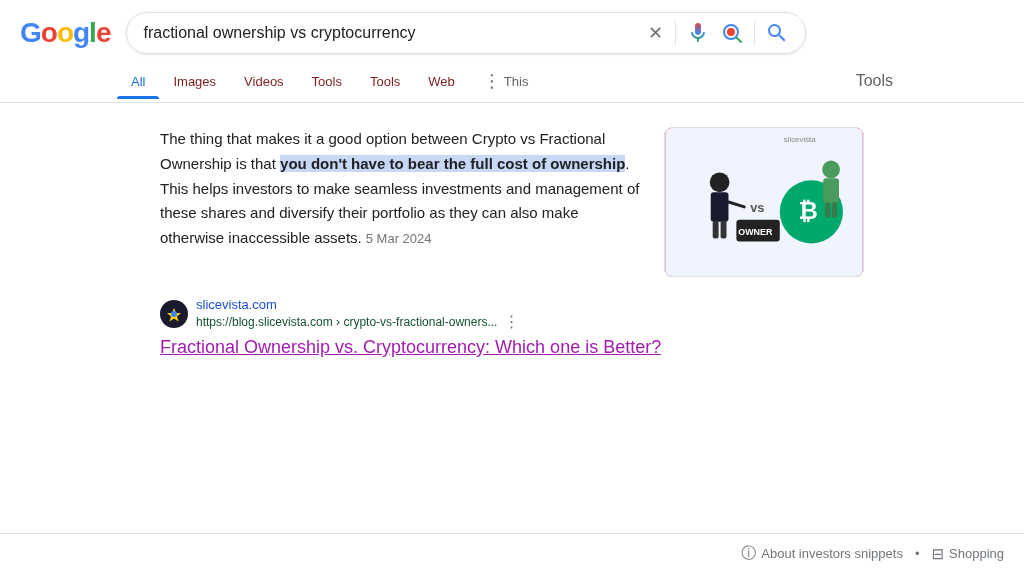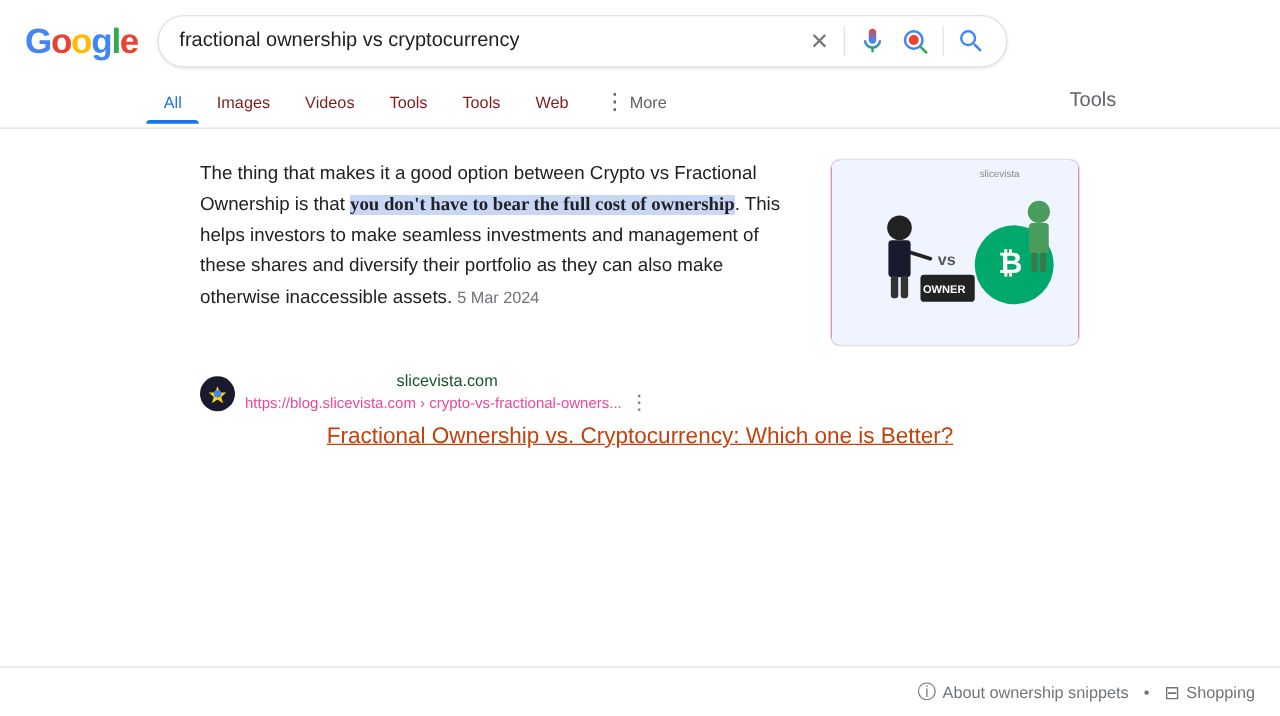--- a/index.html
+++ b/index.html
@@ -144,21 +144,20 @@
     .snippet-text {
       flex: 1;
       font-size: 15px;
       line-height: 1.65;
       color: #202124;
     }
 
     .snippet-highlight {
       background: #c8d7f5;
       font-weight: bold;
-      font-family: Liberation Serif, serif;
     }
 
     .snippet-date {
       color: #70757a;
       font-size: 13px;
       margin-left: 4px;
       text-align: right;
     }
 
     .snippet-image {
@@ -192,50 +191,48 @@
       flex-shrink: 0;
     }
 
     .source-details {
       display: flex;
       flex-direction: column;
     }
 
     .source-name {
       font-size: 13px;
-      color: #14532d;
+      color: #1d4ed8;
       font-weight: 500;
-      text-align: center;
     }
 
     .source-url-row {
       display: flex;
       align-items: center;
       gap: 6px;
     }
 
     .source-url {
       font-size: 12px;
-      color: #ec4899;
+      color: #14532d;
     }
 
     .icon-three-dots {
       color: #70757a;
       cursor: pointer;
       font-size: 16px;
     }
 
     .result-link {
       font-size: 18px;
-      color: #c2410c;
+      color: #a21caf;
       text-decoration: underline;
       cursor: pointer;
       display: block;
       margin-top: 6px;
-      text-align: center;
     }
 
     
     .bottom-bar {
       position: absolute;
       bottom: 0;
       left: 0;
       right: 0;
       display: flex;
       justify-content: flex-end;
@@ -321,21 +318,21 @@
 
 <div class="nav-tabs">
   <div class="nav-tab active">All</div>
   <div class="nav-tab">Images</div>
   <div class="nav-tab">Videos</div>
   <div class="nav-tab">Tools</div>
   <div class="nav-tab">Tools</div>
   <div class="nav-tab">Web</div>
   <div class="nav-more">
     <span style="font-size:18px;color:#5f6368;">⋮</span>
-    <span>More</span>
+    <span>This</span>
   </div>
   <div class="nav-tools">Tools</div>
 </div>
 
 <div class="main-content" style="position:relative;">
   <div class="featured-snippet">
 
     <div class="snippet-text">
       <span>The thing that makes it a good option between Crypto vs Fractional Ownership is that </span><span class="snippet-highlight">you don't have to bear the full cost of ownership</span><span>. This helps investors to make seamless investments and management of these shares and diversify their portfolio as they can also make otherwise inaccessible assets.</span><span class="snippet-date">5 Mar 2024</span>
     </div>
@@ -387,20 +384,20 @@
       </div>
     </div>
   </div>
 
   <a class="result-link">Fractional Ownership vs. Cryptocurrency: Which one is Better?</a>
 </div>
 
 <div class="bottom-bar">
   <div class="bottom-bar-item">
     <span style="font-size:15px;color:#70757a;">ⓘ</span>
-    <span>About ownership snippets</span>
+    <span>About investors snippets</span>
   </div>
   <span class="dot-separator">•</span>
   <div class="bottom-bar-item">
     <span style="font-size:15px;color:#70757a;">⊟</span>
     <span>Shopping</span>
   </div>
 </div>
 
 </body></html>

